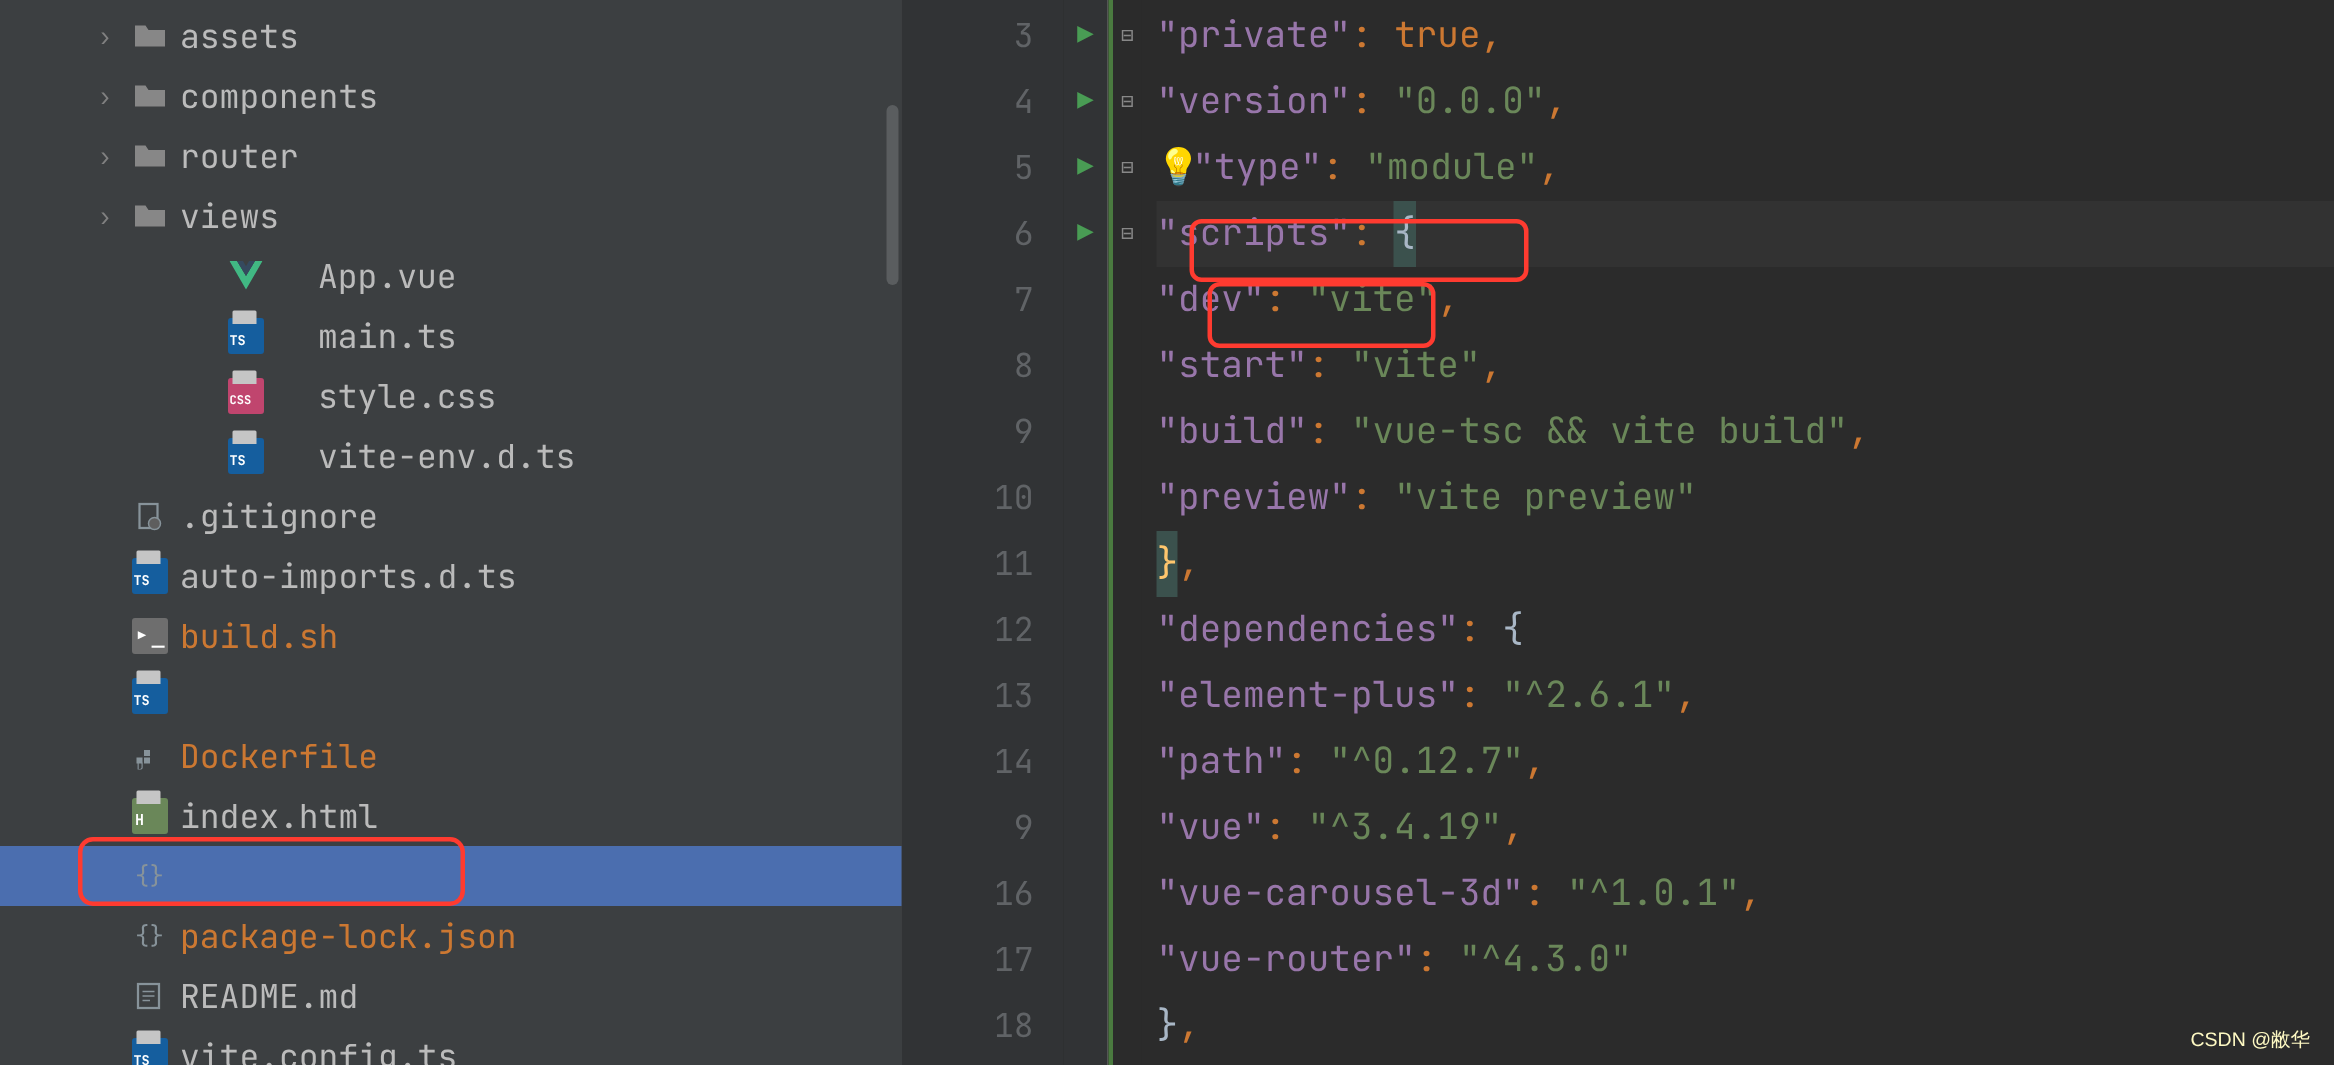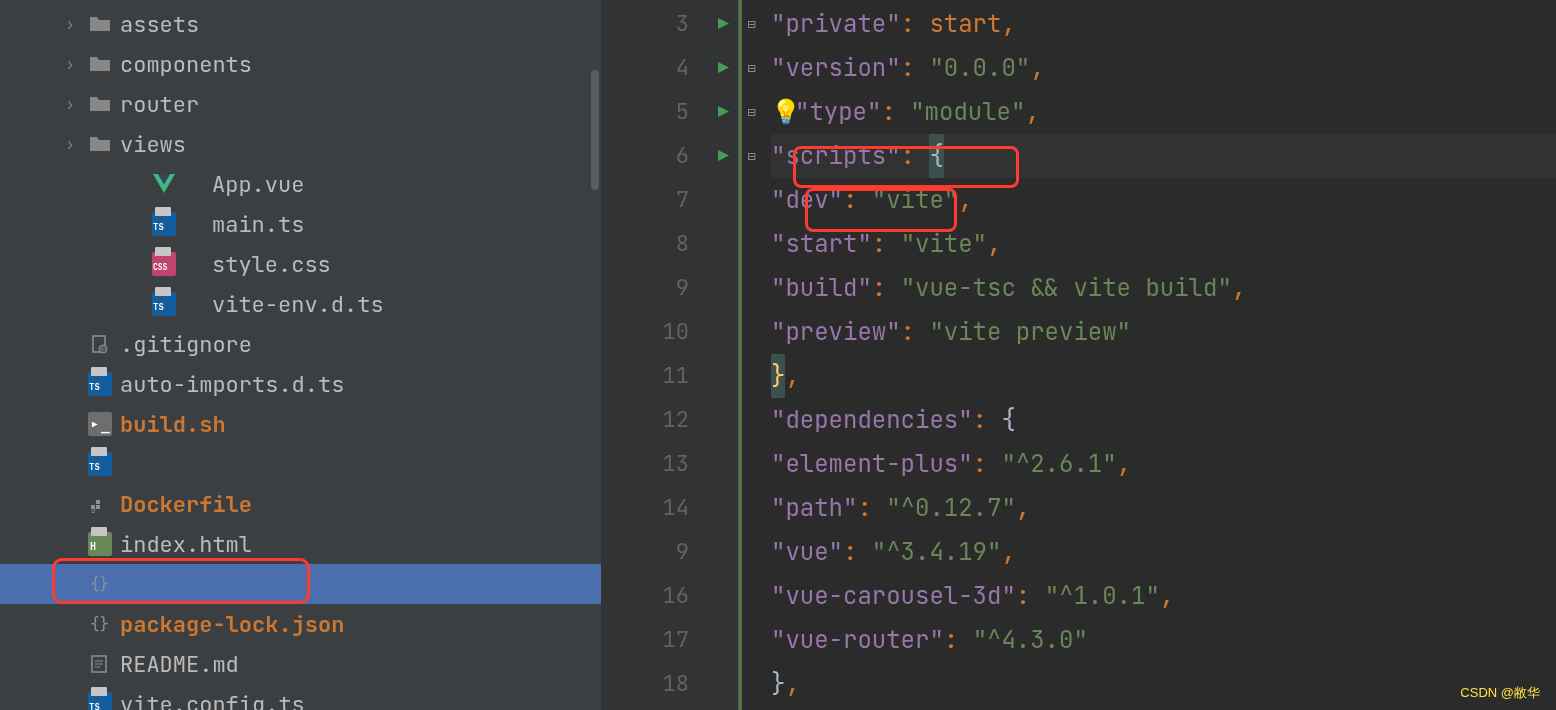--- a/index.html
+++ b/index.html
@@ -50,21 +50,21 @@
 .tree-item .icon {
   width: 24px;
   height: 24px;
   margin-right: 8px;
   display: inline-flex;
   align-items: center;
   justify-content: center;
   font-size: 18px;
 }
 .tree-item .label { color: #bbbbbb; }
-.tree-item.orange .label { color: #cc7832; font-weight: bold; }
+.tree-item.orange .label { color: #cc7832; }
 .tree-item.selected .label { color: #fff; }
 .folder-icon { color: #8c8c8c; }
 .folder-svg { fill: #878787; }
 .ts-icon {
   background: #155e9e;
   color: #fff;
   font-size: 10px;
   border-radius: 2px;
   width: 22px;
   height: 18px;
@@ -202,21 +202,21 @@
 }
 
 .highlight-scripts { left: 32px; top: 146px; width: 226px; height: 42px; border-radius:8px; }
 .highlight-dev { left: 44px; top: 188px; width: 152px; height: 44px; border-radius:8px;}
 
 .watermark {
   position: absolute;
   bottom: 8px;
   right: 16px;
   font-size: 13px;
-  color: #fde047;
+  color: #fef9c3;
   font-family: sans-serif;
   text-align: center;
 }
 </style>
 </head>
 <body>
 
 <div class="sidebar">
   <div id="tree">
       <div class="tree-item">
@@ -411,21 +411,21 @@
       <div></div>
       <div></div>
       <div></div>
       <div></div>
       <div></div>
       <div>⊟</div>
     </div>
   <div class="code" id="code">
     <div class="highlight-box highlight-scripts"></div>
     <div class="highlight-box highlight-dev"></div>
-  <div class="code-line">    <span class="key">"private"</span><span class="punct">: </span><span class="bool">start</span><span class="punct">,</span></div>
+  <div class="code-line">    <span class="key">"private"</span><span class="punct">: </span><span class="bool">true</span><span class="punct">,</span></div>
       <div class="code-line">    <span class="key">"version"</span><span class="punct">: </span><span class="str">"0.0.0"</span><span class="punct">,</span></div>
       <div class="code-line"><span class="bulb">💡</span>  <span class="key">"type"</span><span class="punct">: </span><span class="str">"module"</span><span class="punct">,</span></div>
       <div class="code-line current">    <span class="key">"scripts"</span><span class="punct">: </span><span class="brace brace-hl">{</span></div>
       <div class="code-line">        <span class="key">"dev"</span><span class="punct">: </span><span class="str">"vite"</span><span class="punct">,</span></div>
       <div class="code-line">        <span class="key">"start"</span><span class="punct">: </span><span class="str">"vite"</span><span class="punct">,</span></div>
       <div class="code-line">        <span class="key">"build"</span><span class="punct">: </span><span class="str">"vue-tsc &amp;&amp; vite build"</span><span class="punct">,</span></div>
       <div class="code-line">        <span class="key">"preview"</span><span class="punct">: </span><span class="str">"vite preview"</span></div>
       <div class="code-line">    <span class="yellow-brace brace-hl">}</span><span class="punct">,</span></div>
       <div class="code-line">    <span class="key">"dependencies"</span><span class="punct">: </span><span class="brace">{</span></div>
       <div class="code-line">        <span class="key">"element-plus"</span><span class="punct">: </span><span class="str">"^2.6.1"</span><span class="punct">,</span></div>

